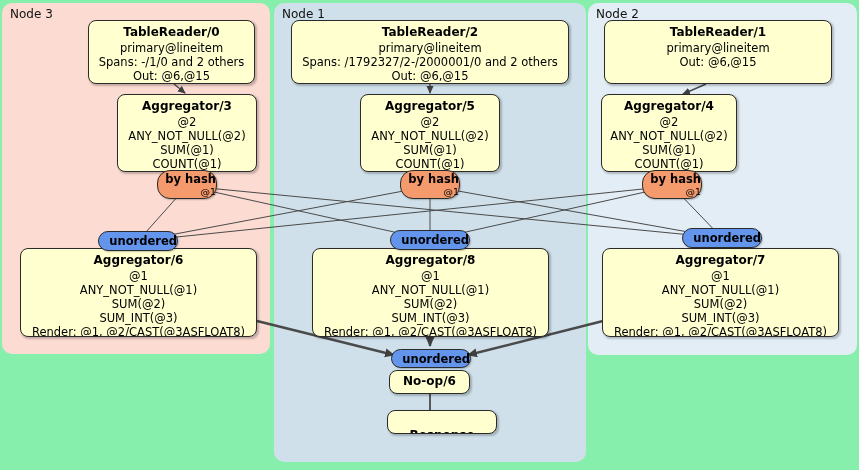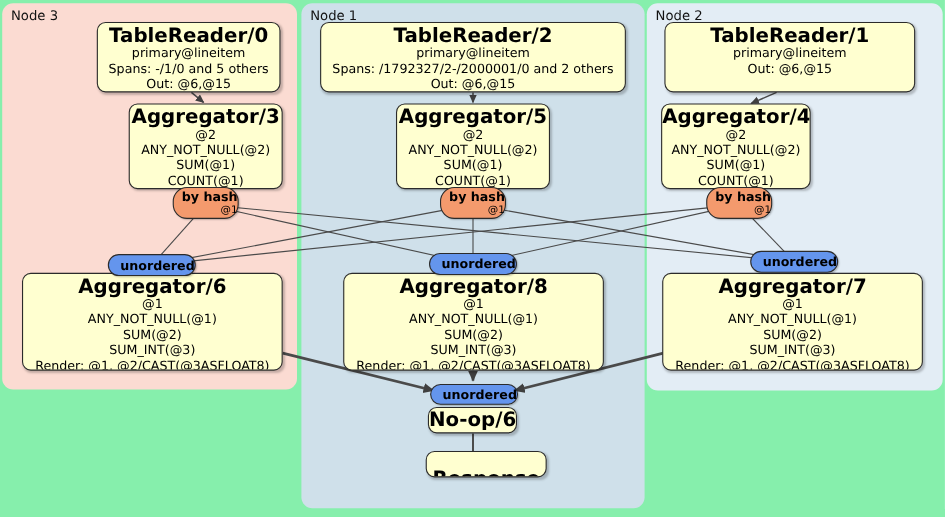--- a/index.html
+++ b/index.html
@@ -15,21 +15,21 @@
   .panel{position:absolute; border-radius:10px;}
   .panel-label{position:absolute; top:4px; left:8px; font-size:12px; color:#111;}
   #edges{position:absolute; left:0; top:0; z-index:2;}
   #edges line, #edges path.edge{stroke:var(--edge,#4a4a4a); fill:none;}
   .box{
     position:absolute; z-index:3; box-sizing:border-box; text-align:center;
     background:var(--box_fill,#ffffd0); border:1px solid #2b2b2b; border-radius:8px;
     box-shadow:1.5px 1.5px 2px rgba(0,0,0,0.22); padding-top:3px; color:#000;
     white-space:nowrap; overflow:hidden;
   }
-  .box .title{font-weight:bold; font-size:18px; line-height:17px;}
+  .box .title{font-weight:bold; font-size:12px; line-height:17px;}
   .box .line{font-size:11.5px; line-height:14px;}
   .oval{
     position:absolute; z-index:4; box-sizing:border-box; text-align:right;
     border:1px solid #2b2b2b; box-shadow:1px 1px 1.5px rgba(0,0,0,0.22); color:#000;
     white-space:nowrap;
   }
   .byhash{background:var(--by_hash_fill,#f49a6d); border-radius:13px; padding-top:1px;}
   .byhash .rt{font-weight:bold; font-size:11.5px; line-height:14px;}
   .byhash .rk{font-size:9.5px; line-height:11px;}
   .unordered{
@@ -79,21 +79,21 @@
     <line x1="257" y1="321" x2="394" y2="355" stroke-width="2.4" marker-end="url(#arrB)"></line>
     <line x1="430" y1="337" x2="430" y2="346" stroke-width="2.4" marker-end="url(#arrB)"></line>
     <line x1="603" y1="321" x2="468" y2="355" stroke-width="2.4" marker-end="url(#arrB)"></line>
 
     <line x1="430" y1="394" x2="430" y2="421" stroke-width="1.8" marker-end="url(#arrS)"></line>
   </svg>
 
   <div class="box" style="left:88px;top:20px;width:167px;height:64px;">
     <div class="title">TableReader/0</div>
     <div class="line">primary@lineitem</div>
-    <div class="line">Spans: -/1/0 and 5 others</div>
+    <div class="line">Spans: -/1/0 and 2 others</div>
     <div class="line">Out: @6,@15</div>
   </div>
   <div class="box" style="left:291px;top:20px;width:278px;height:64px;">
     <div class="title">TableReader/2</div>
     <div class="line">primary@lineitem</div>
     <div class="line">Spans: /1792327/2-/2000001/0 and 2 others</div>
     <div class="line">Out: @6,@15</div>
   </div>
   <div class="box" style="left:604px;top:20px;width:228px;height:64px;">
     <div class="title">TableReader/1</div>

